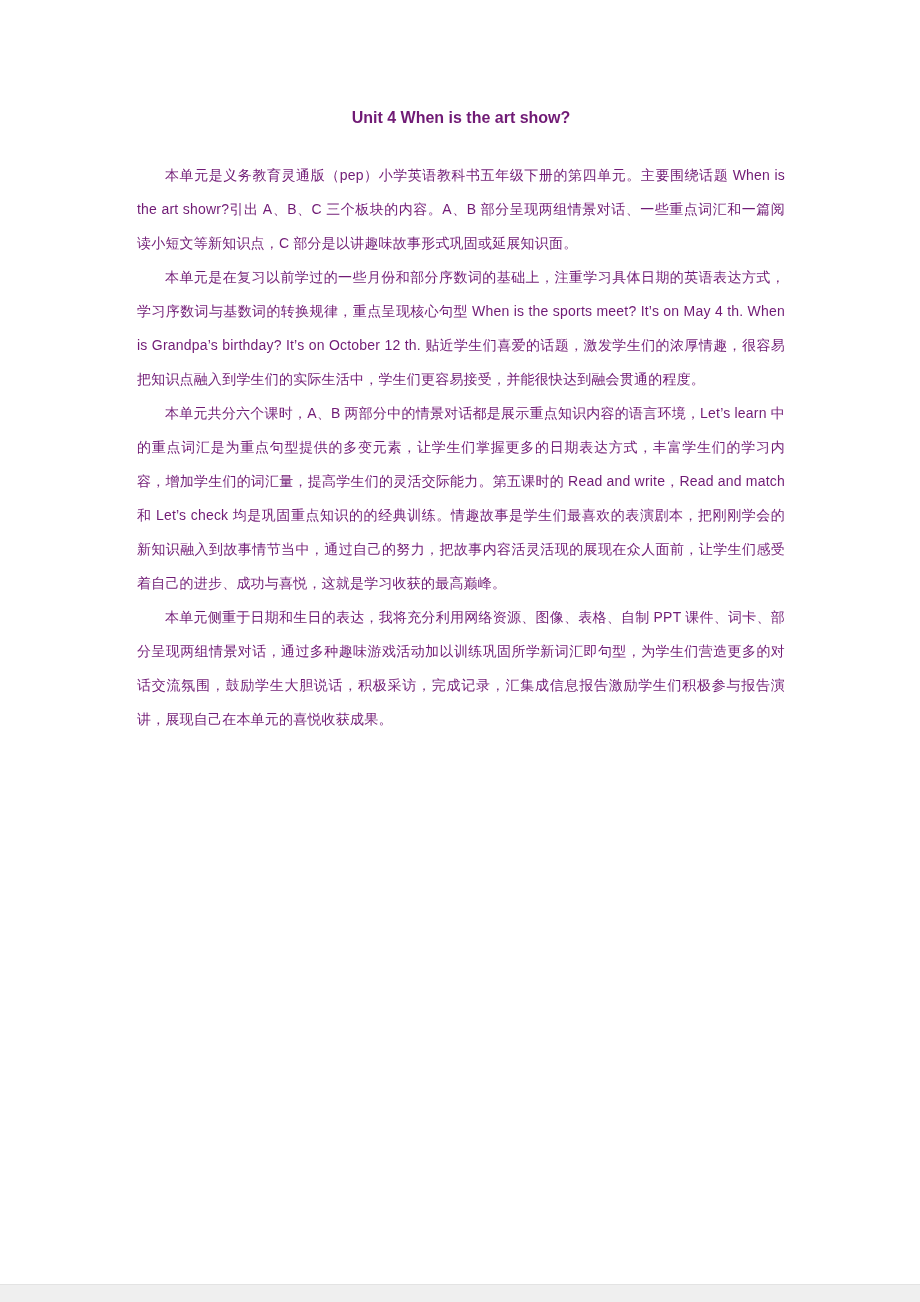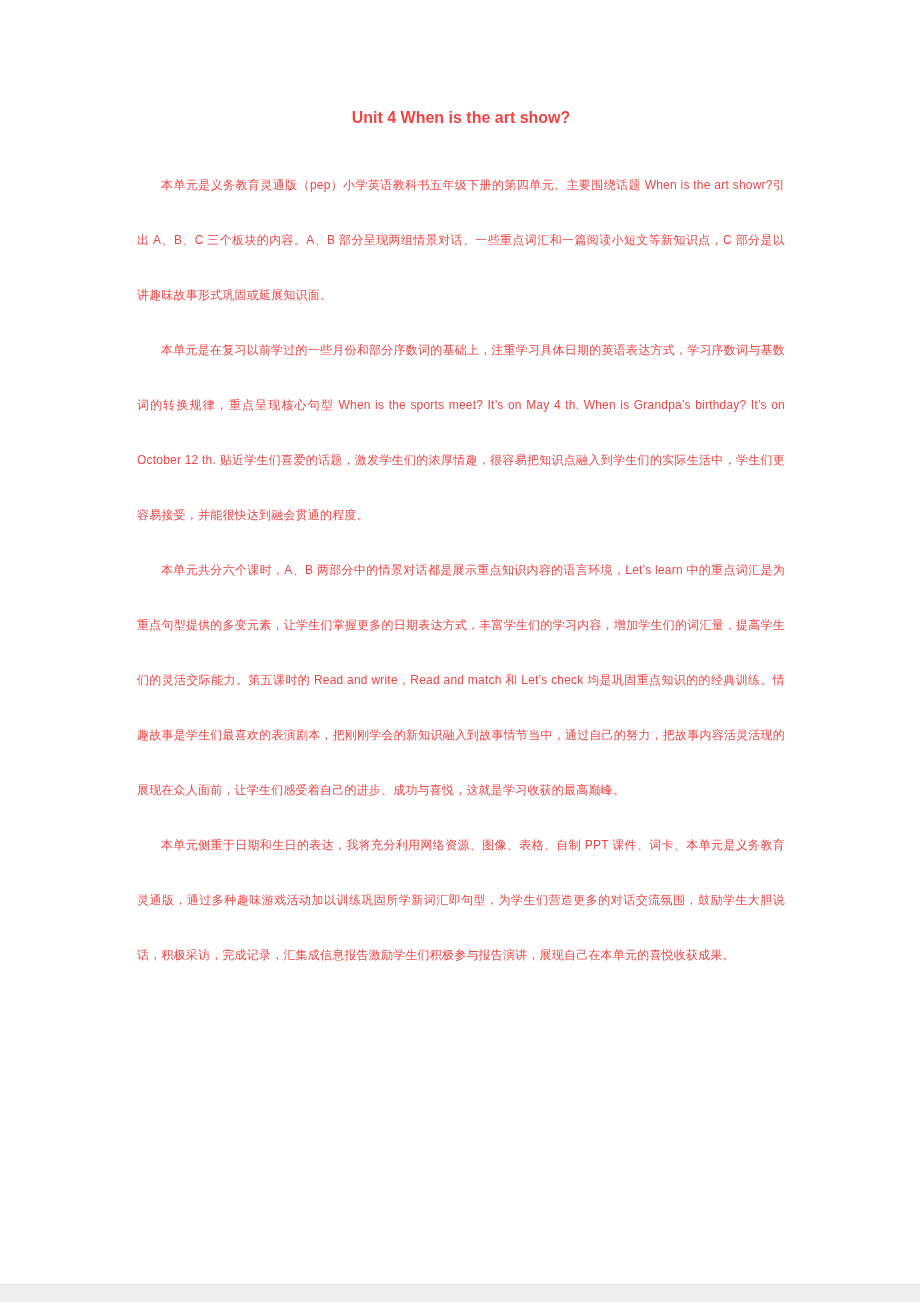--- a/index.html
+++ b/index.html
@@ -8,21 +8,21 @@
     background: #ffffff;
   }
   .page {
     position: relative;
     width: 920px;
     height: 1302px;
     margin: 0 auto;
     background: #ffffff;
     overflow: hidden;
     font-family: "Liberation Sans", "DejaVu Sans", sans-serif;
-    color: #ef4444;
+    color: #701a75;
   }
   .content {
     box-sizing: border-box;
     padding: 104px 135px 0 137px;
   }
   .doc-title {
     margin: 0 0 26px 0;
     font-size: 16px;
     font-weight: bold;
     text-align: center;
@@ -30,22 +30,22 @@
   }
   .section-heading {
     margin: 0 0 10px 0;
     font-size: 16px;
     font-weight: bold;
     line-height: 28px;
     letter-spacing: 0.5px;
   }
   .para {
     margin: 0;
-    font-size: 12px;
-    line-height: 55px;
+    font-size: 14px;
+    line-height: 34px;
     text-align: justify;
     text-indent: 2em;
     letter-spacing: 0.2px;
     word-break: break-word;
   }
   .bottom-strip {
     position: absolute;
     left: 0;
     bottom: 0;
     width: 100%;
@@ -56,16 +56,16 @@
 </style>
 </head>
 <body>
 
 <div class="page">
   <div class="content">
     <h1 class="doc-title">Unit 4 When is the art show?</h1>
     <p class="para">本单元是义务教育灵通版（pep）小学英语教科书五年级下册的第四单元。主要围绕话题 When is the art showr?引出 A、B、C 三个板块的内容。A、B 部分呈现两组情景对话、一些重点词汇和一篇阅读小短文等新知识点，C 部分是以讲趣味故事形式巩固或延展知识面。</p>
     <p class="para">本单元是在复习以前学过的一些月份和部分序数词的基础上，注重学习具体日期的英语表达方式，学习序数词与基数词的转换规律，重点呈现核心句型 When is the sports meet? It’s on May 4 th. When is Grandpa’s birthday? It’s on October 12 th. 贴近学生们喜爱的话题，激发学生们的浓厚情趣，很容易把知识点融入到学生们的实际生活中，学生们更容易接受，并能很快达到融会贯通的程度。</p>
     <p class="para">本单元共分六个课时，A、B 两部分中的情景对话都是展示重点知识内容的语言环境，Let’s learn 中的重点词汇是为重点句型提供的多变元素，让学生们掌握更多的日期表达方式，丰富学生们的学习内容，增加学生们的词汇量，提高学生们的灵活交际能力。第五课时的 Read and write，Read and match 和 Let’s check 均是巩固重点知识的的经典训练。情趣故事是学生们最喜欢的表演剧本，把刚刚学会的新知识融入到故事情节当中，通过自己的努力，把故事内容活灵活现的展现在众人面前，让学生们感受着自己的进步、成功与喜悦，这就是学习收获的最高巅峰。</p>
-    <p class="para">本单元侧重于日期和生日的表达，我将充分利用网络资源、图像、表格、自制 PPT 课件、词卡、本单元是义务教育灵通版，通过多种趣味游戏活动加以训练巩固所学新词汇即句型，为学生们营造更多的对话交流氛围，鼓励学生大胆说话，积极采访，完成记录，汇集成信息报告激励学生们积极参与报告演讲，展现自己在本单元的喜悦收获成果。</p>
+    <p class="para">本单元侧重于日期和生日的表达，我将充分利用网络资源、图像、表格、自制 PPT 课件、词卡、部分呈现两组情景对话，通过多种趣味游戏活动加以训练巩固所学新词汇即句型，为学生们营造更多的对话交流氛围，鼓励学生大胆说话，积极采访，完成记录，汇集成信息报告激励学生们积极参与报告演讲，展现自己在本单元的喜悦收获成果。</p>
   </div>
   <div class="bottom-strip"></div>
 </div>
 
 </body></html>

